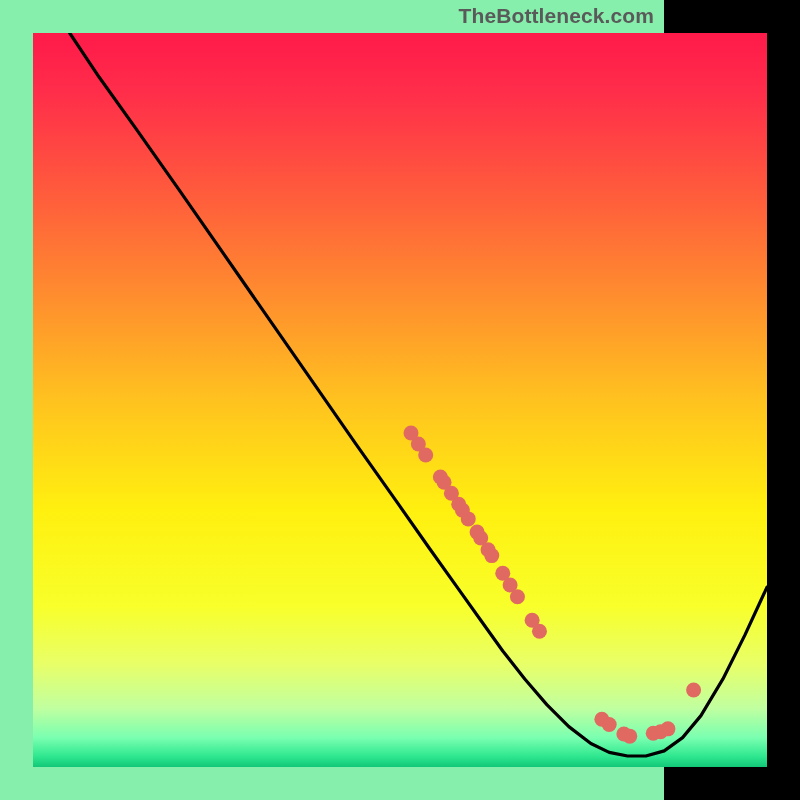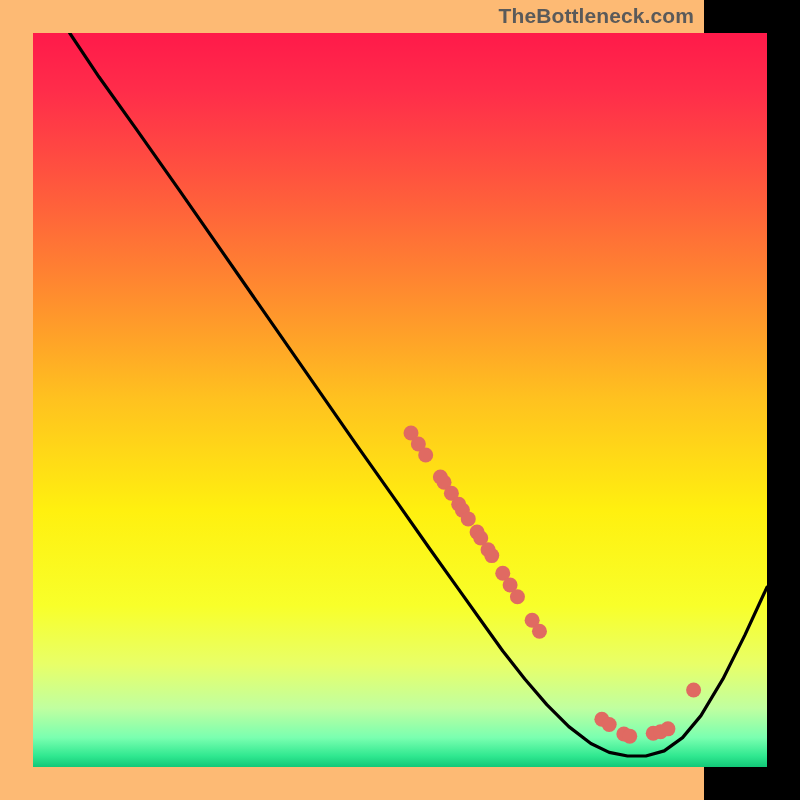--- a/index.html
+++ b/index.html
@@ -7,22 +7,21 @@
     padding: 0;
     width: 800px;
     height: 800px;
     background: #000;
     overflow: hidden;
   }
   .container {
     position: relative;
     width: 664px;
     height: 800px;
-    background: #fdba74;
-    padding-left: 40px;
+    background: #86efac;
   }
   .plot-area {
     position: absolute;
     left: 33px;
     top: 33px;
     width: 734px;
     height: 734px;
   }
   .watermark {
     position: absolute;

